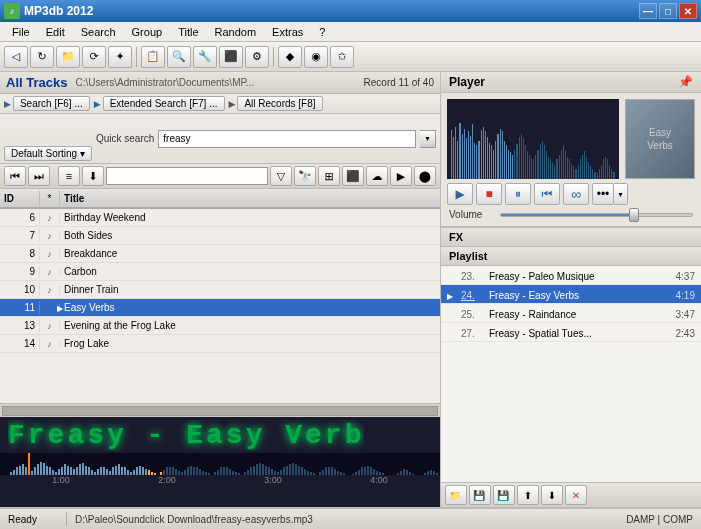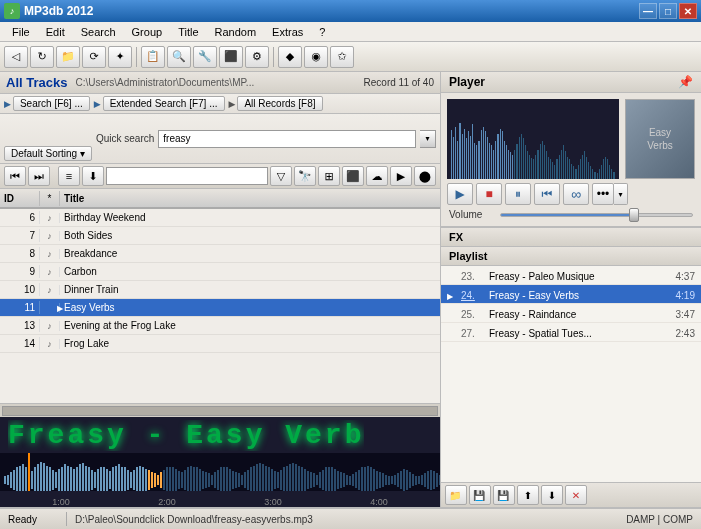--- a/index.html
+++ b/index.html
@@ -76,21 +76,21 @@
     #h-scroll { height: 14px; background: #d4d0c8; border-top: 1px solid #bbb; display: flex; align-items: center; }
     #h-scroll-inner { flex: 1; height: 10px; background: #b0aca4; margin: 2px; border: 1px solid #999; }
     
     
     #waveform-area { height: 90px; background: #1a1a2e; display: flex; flex-direction: column; overflow: hidden; }
     #track-name-display { height: 36px; background: #1a1a2e; display: flex; align-items: center; padding: 0 8px; overflow: hidden; }
     #track-name-text { font-size: 28px; font-weight: bold; color: #00aa44; font-family: 'Courier New', monospace; letter-spacing: 3px; text-shadow: 0 0 8px #00ff66; white-space: nowrap; overflow: hidden; }
     #waveform { flex: 1; background: #0a0a1a; position: relative; overflow: hidden; }
     #waveform-canvas { width: 100%; height: 100%; display: flex; align-items: center; gap: 1px; padding: 0 4px; }
     .wave-bar { background: #4a7a9b; width: 2px; min-width: 2px; }
-    #timeline { position: absolute; bottom: 0; left: 0; right: 0; height: 16px; background: #1a1a2e; display: flex; align-items: flex-end; padding: 0 8px; }
+    #timeline { position: absolute; bottom: 0; left: 0; right: 0; height: 32px; background: #1a1a2e; display: flex; align-items: flex-start; padding: 0 8px; }
     #playhead { position: absolute; top: 0; left: 28px; width: 2px; background: #ff8800; height: 100%; }
     #timeline-marks { display: flex; justify-content: space-around; width: 100%; font-size: 9px; color: #888; }
     
     
     #right-panel { width: 260px; min-width: 260px; background: #e8e4de; display: flex; flex-direction: column; }
     
     
     #player-header { background: linear-gradient(to bottom, #e8e4de, #d4d0c8); border-bottom: 1px solid #bbb; padding: 3px 8px; display: flex; align-items: center; justify-content: space-between; }
     #player-title { font-size: 12px; font-weight: bold; color: #000; }
     #player-pin { color: #666; font-size: 12px; cursor: pointer; }

